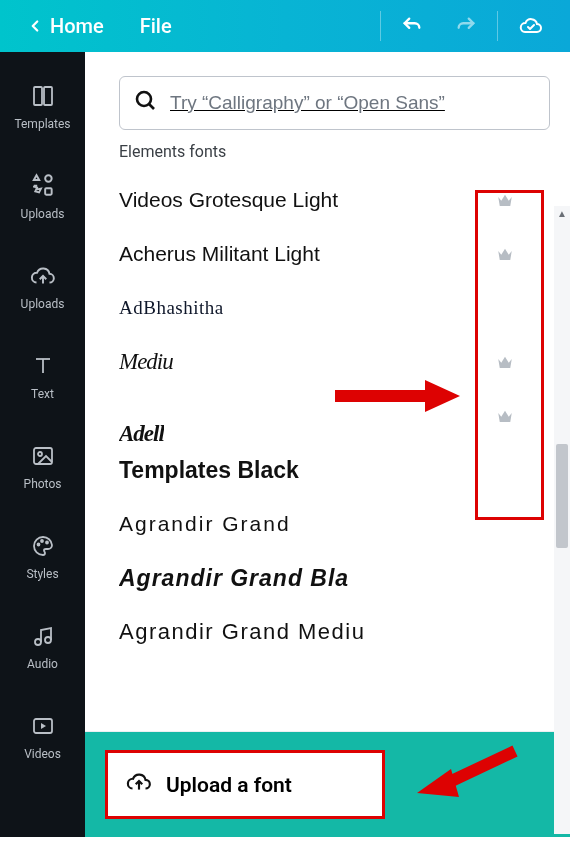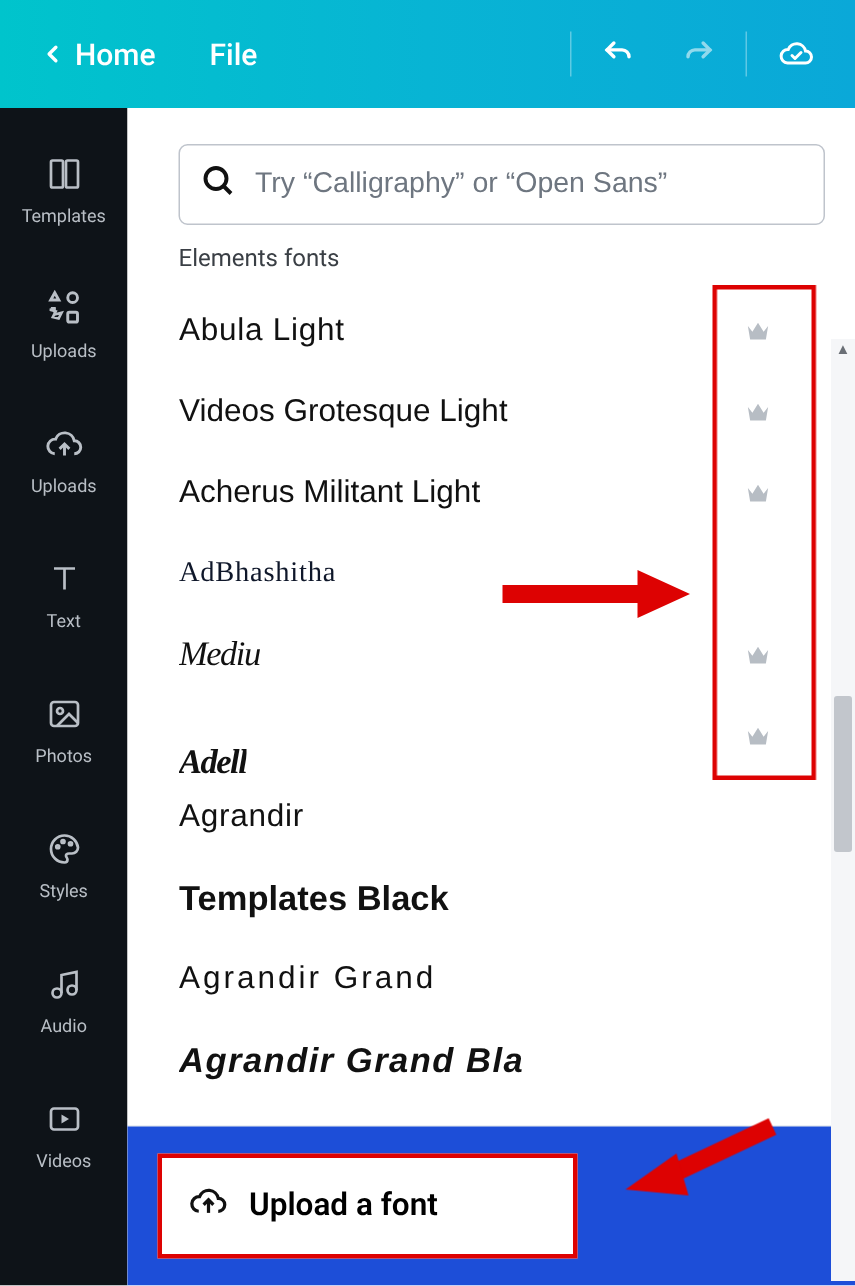--- a/index.html
+++ b/index.html
@@ -4,21 +4,21 @@
 <style>
   * { box-sizing: border-box; margin: 0; padding: 0; }
   body {
     width: 570px;
     height: 857px;
     font-family: -apple-system, BlinkMacSystemFont, "Segoe UI", Roboto, sans-serif;
     overflow: hidden;
     background: #fff;
   }
   .topbar {
-    height: 72px;
+    height: 52px;
     background: linear-gradient(90deg, #00c4cc 0%, #08b4d4 50%, #0aa8d8 100%);
     display: flex;
     align-items: center;
     padding: 0 12px;
     gap: 8px;
     color: #fff;
     font-weight: 500;
     font-size: 20px;
   }
   .tb-item { display: flex; align-items: center; gap: 6px; padding: 6px 14px; cursor: pointer; }
@@ -51,21 +51,21 @@
   }
   .sb-icon { width: 26px; height: 26px; display: flex; align-items: center; justify-content: center; }
 
   .main {
     flex: 1;
     background: #fff;
     position: relative;
     display: flex;
     flex-direction: column;
   }
-  .search-wrap { padding: 24px 20px 10px 34px; }
+  .search-wrap { padding: 24px 20px 10px 34px; text-decoration: underline; }
   .search {
     display: flex;
     align-items: center;
     gap: 12px;
     border: 1px solid #bfc4cc;
     border-radius: 6px;
     height: 54px;
     padding: 0 14px;
   }
   .search input {
@@ -94,21 +94,21 @@
     display: flex;
     align-items: center;
     justify-content: space-between;
     height: 54px;
     cursor: pointer;
     padding-right: 16px;
   }
   .font-name { font-size: 21px; color: #111; white-space: nowrap; overflow: hidden; }
   .crown { color: #b7bdc4; display: inline-flex; }
 
-  .upload-area { padding: 18px 16px 18px 20px; border-top: 1px solid #eceff2; background: #1d4ed8; }
+  .upload-area { padding: 18px 16px 18px 20px; border-top: 1px solid #eceff2; background: #14b8a6; }
   .upload-btn {
     display: inline-flex;
     align-items: center;
     gap: 14px;
     padding: 16px 90px 16px 18px;
     border: 3px solid #dd0202;
     font-size: 21px;
     font-weight: 600;
     cursor: pointer;
     background: #fff;
@@ -311,28 +311,20 @@
             </svg>
         </span>
         <input type="text" placeholder="Try “Calligraphy” or “Open Sans”" style="">
       </div>
     </div>
 
     <div class="section-label">Elements fonts</div>
 
     <div class="font-list" id="font-list">
         <div class="font-row">
-          <span class="font-name f-abula">Abula Light</span>
-          <span class="crown">
-            <svg width="18" height="16" viewBox="0 0 24 20" fill="currentColor">
-              <path d="M3 6l4 5 5-8 5 8 4-5 -2 12H5z"></path>
-            </svg>
-          </span>
-        </div>
-        <div class="font-row">
           <span class="font-name f-acherus-g">Videos Grotesque Light</span>
           <span class="crown">
             <svg width="18" height="16" viewBox="0 0 24 20" fill="currentColor">
               <path d="M3 6l4 5 5-8 5 8 4-5 -2 12H5z"></path>
             </svg>
           </span>
         </div>
         <div class="font-row">
           <span class="font-name f-acherus-m">Acherus Militant Light</span>
           <span class="crown">
@@ -352,23 +344,20 @@
             </svg>
           </span>
         </div>
         <div class="font-row">
           <span class="font-name f-adell">Adell</span>
           <span class="crown">
             <svg width="18" height="16" viewBox="0 0 24 20" fill="currentColor">
               <path d="M3 6l4 5 5-8 5 8 4-5 -2 12H5z"></path>
             </svg>
           </span>
-        </div>
-        <div class="font-row">
-          <span class="font-name f-agrandir">Agrandir</span>
         </div>
         <div class="font-row">
           <span class="font-name f-agrandir-black">Templates Black</span>
         </div>
         <div class="font-row">
           <span class="font-name f-agrandir-grand">Agrandir Grand</span>
         </div>
         <div class="font-row">
           <span class="font-name f-agrandir-grand-black">Agrandir Grand Bla</span>
         </div>

